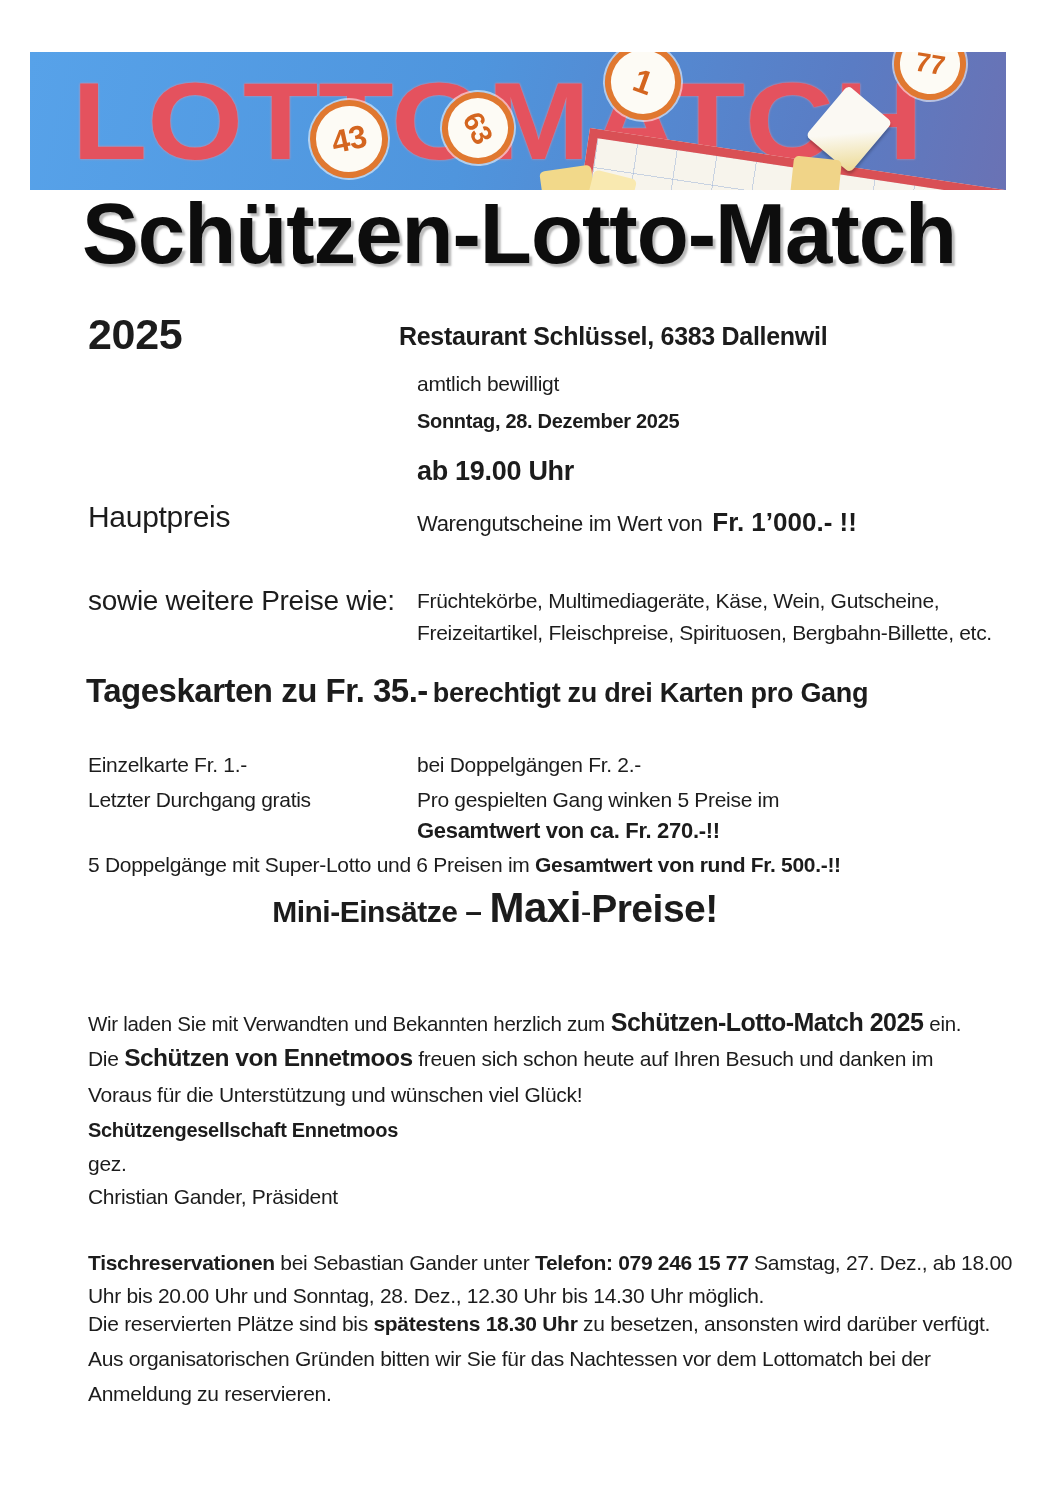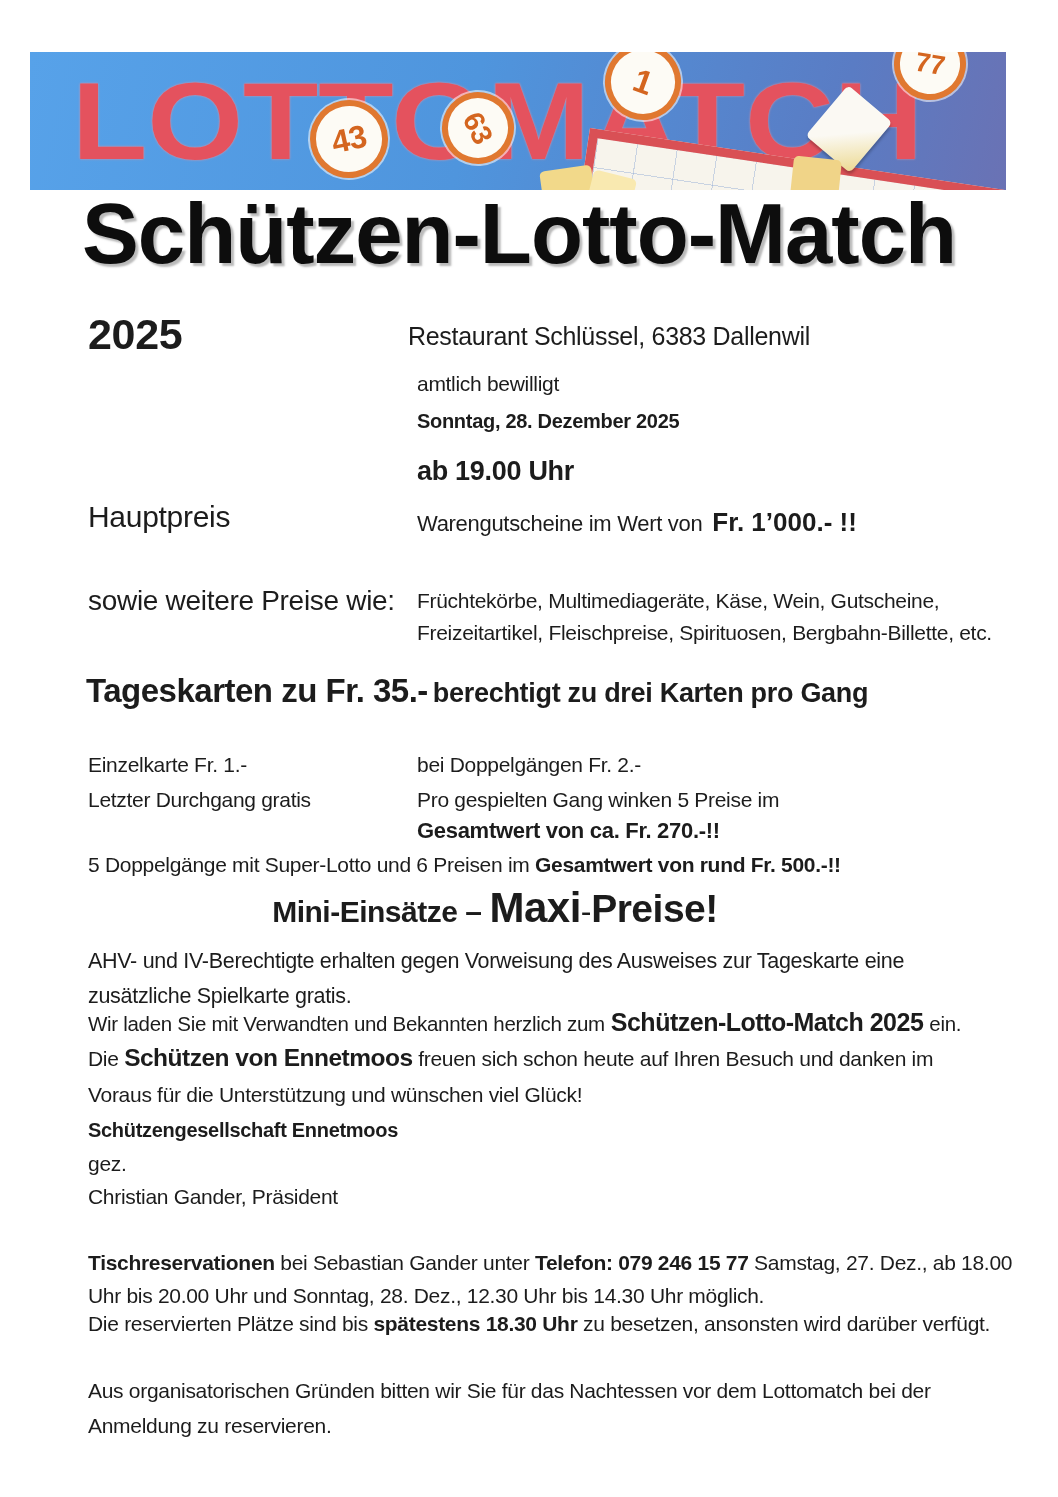--- a/index.html
+++ b/index.html
@@ -51,21 +51,21 @@
   
   .main-heading{
     left:82px;top:186px;font-size:86px;line-height:1.1;font-weight:700;
     letter-spacing:-1px;color:#0d0d0d;white-space:nowrap;
     text-shadow:3px 3px 2px rgba(130,130,130,.55);
     transform:scaleX(0.99);transform-origin:left top;
   }
 
   
   .year     {left:88px; top:310px;font-size:43px;font-weight:700;}
-  .venue    {left:408px;top:322px;font-size:25px;font-weight:400;}
+  .venue    {left:399px;top:322px;font-size:25px;font-weight:700;}
   .approval {left:417px;top:372px;font-size:21px;}
   .date     {left:417px;top:410px;font-size:20px;font-weight:700;}
   .time     {left:417px;top:456px;font-size:27px;font-weight:700;}
 
   .hp-label {left:88px; top:500px;font-size:30px;font-weight:400;}
   .hp-line  {left:417px;top:507px;font-size:22px;}
   .hp-line .amount{font-size:26px;font-weight:700;margin-left:10px;letter-spacing:0;}
 
   .wp-label {left:88px; top:585px;font-size:28px;}
   .wp-lines {left:417px;top:585px;font-size:21px;line-height:32px;}
@@ -96,21 +96,21 @@
   .invite .b{font-size:25px;margin:0 6px;letter-spacing:-0.5px;}
   .thanks{left:88px;top:1040px;width:900px;font-size:21px;line-height:36px;}
   .thanks .b{font-size:24.5px;letter-spacing:-0.5px;}
 
   .sig-org {left:88px;top:1119px;font-size:20px;font-weight:700;text-align:center;}
   .sig-gez {left:88px;top:1152px;font-size:21px;}
   .sig-name{left:88px;top:1185px;font-size:21px;}
 
   .resv1{left:88px;top:1246px;width:925px;font-size:21px;line-height:33px;}
   .resv2{left:88px;top:1312px;width:925px;font-size:21px;}
-  .resv3{left:88px;top:1373px;width:920px;font-size:21px;line-height:35px;}
+  .resv3{left:88px;top:1341px;width:920px;font-size:21px;line-height:35px;}
 </style>
 </head>
 <body>
 
 <div class="page">
 
   <div class="abs banner">
     <div class="banner-title">LOTTOMATCH</div>
     <div class="lotto-card">
       
@@ -165,21 +165,20 @@
   <div class="abs row2-r">Pro gespielten Gang winken 5 Preise im</div>
   <div class="abs gw270">Gesamtwert von ca. Fr. 270.-!!</div>
   <div class="abs gw670">
     <span>5 Doppelgänge mit Super-Lotto und 6 Preisen im </span><span class="b">Gesamtwert von rund Fr. 500.-!!</span>
   </div>
 
   <div class="abs slogan">
     <span class="s1">Mini-Einsätze –</span><span class="s2">Maxi</span><span class="s3">-</span><span class="s4">Preise!</span>
   </div>
 
-  <div class="abs ahv">AHV- und IV-Berechtigte erhalten gegen Vorweisung des Ausweises zur Tageskarte eine zusätzliche Spielkarte gratis.</div>
 
   <div class="abs invite">
     <span>Wir laden Sie mit Verwandten und Bekannten herzlich zum</span><span class="b">Schützen-Lotto-Match 2025</span><span>ein.</span>
   </div>
 
   <div class="abs thanks">
     <span>Die </span><span class="b">Schützen von Ennetmoos</span><span> freuen sich schon heute auf Ihren Besuch und danken im Voraus für die Unterstützung und wünschen viel Glück!</span>
   </div>
 
   <div class="abs sig-org">Schützengesellschaft Ennetmoos</div>

